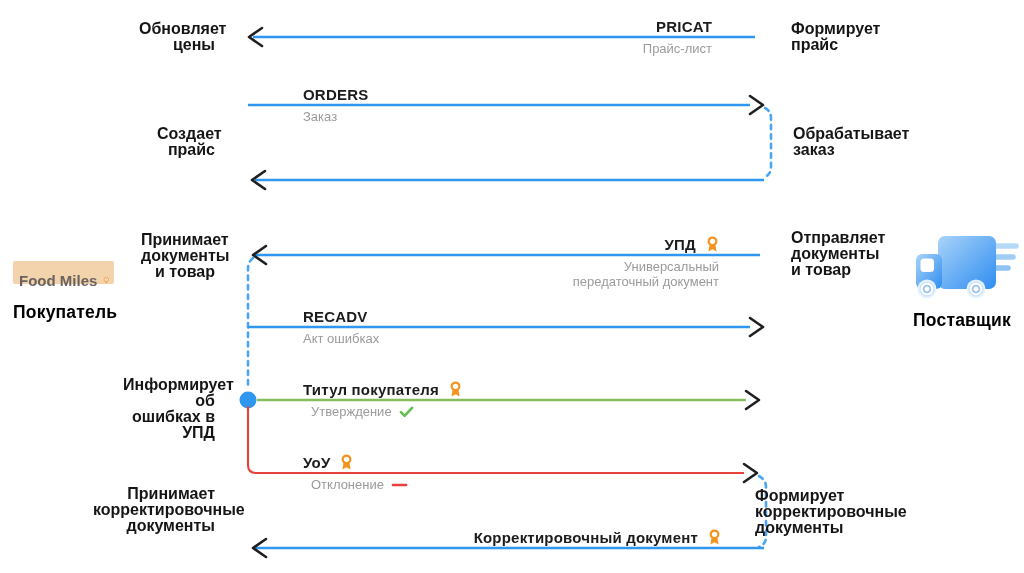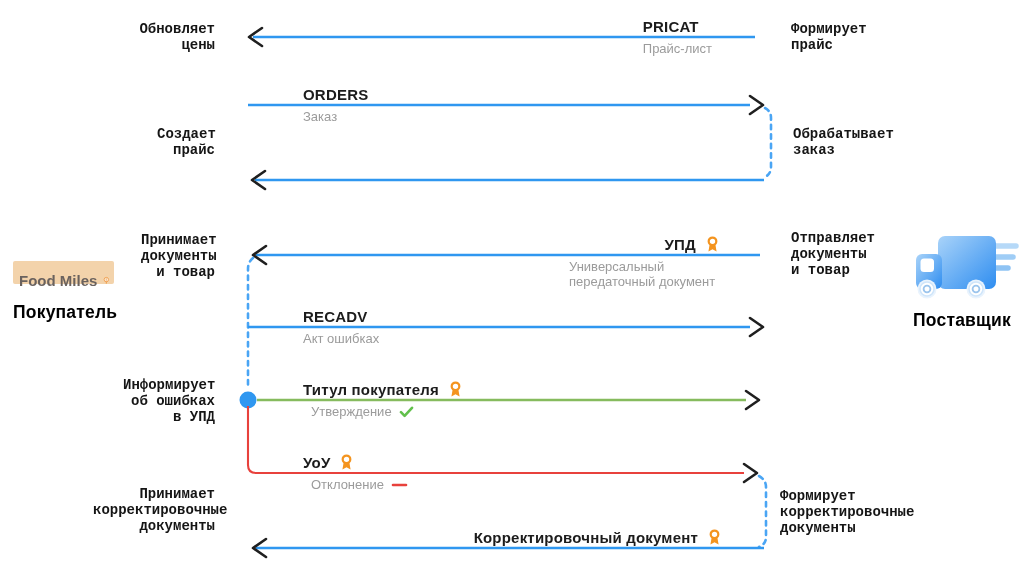--- a/index.html
+++ b/index.html
@@ -12,29 +12,29 @@
   .wires .blue{stroke:var(--line_blue);}
   .wires .green{stroke:var(--line_green);}
   .wires .red{stroke:var(--line_red);stroke-width:2.1px;}
   .wires .arrow{fill:none;stroke:var(--arrow_dark);stroke-width:2.6px;stroke-linecap:round;stroke-linejoin:round;}
   .wires .dashed{fill:none;stroke:var(--dashed_blue);stroke-width:2.6px;stroke-dasharray:4.5 5;stroke-linecap:round;}
   .wires .dot{fill:var(--dot_blue);}
 
   .msg{position:absolute;}
   .msg .title{font-size:15px;line-height:17px;font-weight:700;color:var(--text_dark);letter-spacing:.2px;white-space:nowrap;}
   .msg .sub{margin-top:6px;font-size:13px;line-height:15px;color:var(--subtitle_gray);}
-  .msg.r{text-align:left;}
+  .msg.r{text-align:right;}
   .trow{display:flex;align-items:center;gap:10px;}
   .msg.r .trow{justify-content:flex-end;}
   .srow{display:flex;align-items:center;gap:7px;margin-left:8px;}
 
   .medal path{fill:var(--medal_orange);}
   .medal circle{fill:#fff;stroke:var(--medal_orange);}
 
-  .note{position:absolute;font-size:14px;line-height:16px;font-weight:700;color:#151515;font-family:Liberation Mono, monospace;}
+  .note{position:absolute;font-size:16px;line-height:16px;font-weight:700;color:#151515;}
   .note.l{text-align:right;}
   .note.rr{text-align:left;}
 
   .logo-badge{
     position:absolute;left:13px;top:261px;width:101px;height:23px;box-sizing:border-box;
     background:var(--logo_bg);border-radius:2px;display:flex;align-items:center;gap:6px;
     padding:16px 4px 0 6px;
   }
   .logo-badge .logo-text{font-size:15px;font-weight:700;color:var(--logo_text);white-space:nowrap;}
   .actor-name{position:absolute;font-size:17.5px;font-weight:700;color:#000000;letter-spacing:.2px;}
@@ -150,21 +150,21 @@
 
   <div class="note l" style="top:21px;right:809px;width:76px">Обновляет цены</div>
   <div class="note l" style="top:126px;right:809px;width:58px">Создает прайс</div>
   <div class="note l" style="top:232px;right:809px;width:74px">Принимает документы и товар</div>
   <div class="note l" style="top:377px;right:809px;width:92px">Информирует об ошибках в УПД</div>
   <div class="note l" style="top:486px;right:809px;width:122px">Принимает корректировочные документы</div>
 
   <div class="note rr" style="top:21px;left:791px;width:82px">Формирует прайс</div>
   <div class="note rr" style="top:126px;left:793px;width:104px">Обрабатывает заказ</div>
   <div class="note rr" style="top:230px;left:791px;width:84px">Отправляет документы и товар</div>
-  <div class="note rr" style="top:488px;left:780px;width:124px">Формирует корректировочные документы</div>
+  <div class="note rr" style="top:488px;left:755px;width:124px">Формирует корректировочные документы</div>
 
   <div class="logo-badge">
     <span class="logo-text">Food Miles</span>
     <svg width="15" height="17" viewBox="0 0 15 17">
       <circle cx="7.5" cy="6.5" r="5" fill="rgba(255,255,255,0.5)" stroke="var(--logo_pin_orange)" stroke-width="1.6"></circle>
       <line x1="7.5" y1="11.5" x2="7.5" y2="15" stroke="var(--logo_pin_orange)" stroke-width="1.6" stroke-linecap="round"></line>
       <line x1="7.5" y1="3.5" x2="7.5" y2="9" stroke="var(--logo_pin_orange)" stroke-width="1.2"></line>
     </svg>
   </div>
   <div class="actor-name" style="left:13px;top:302px">Покупатель</div>

